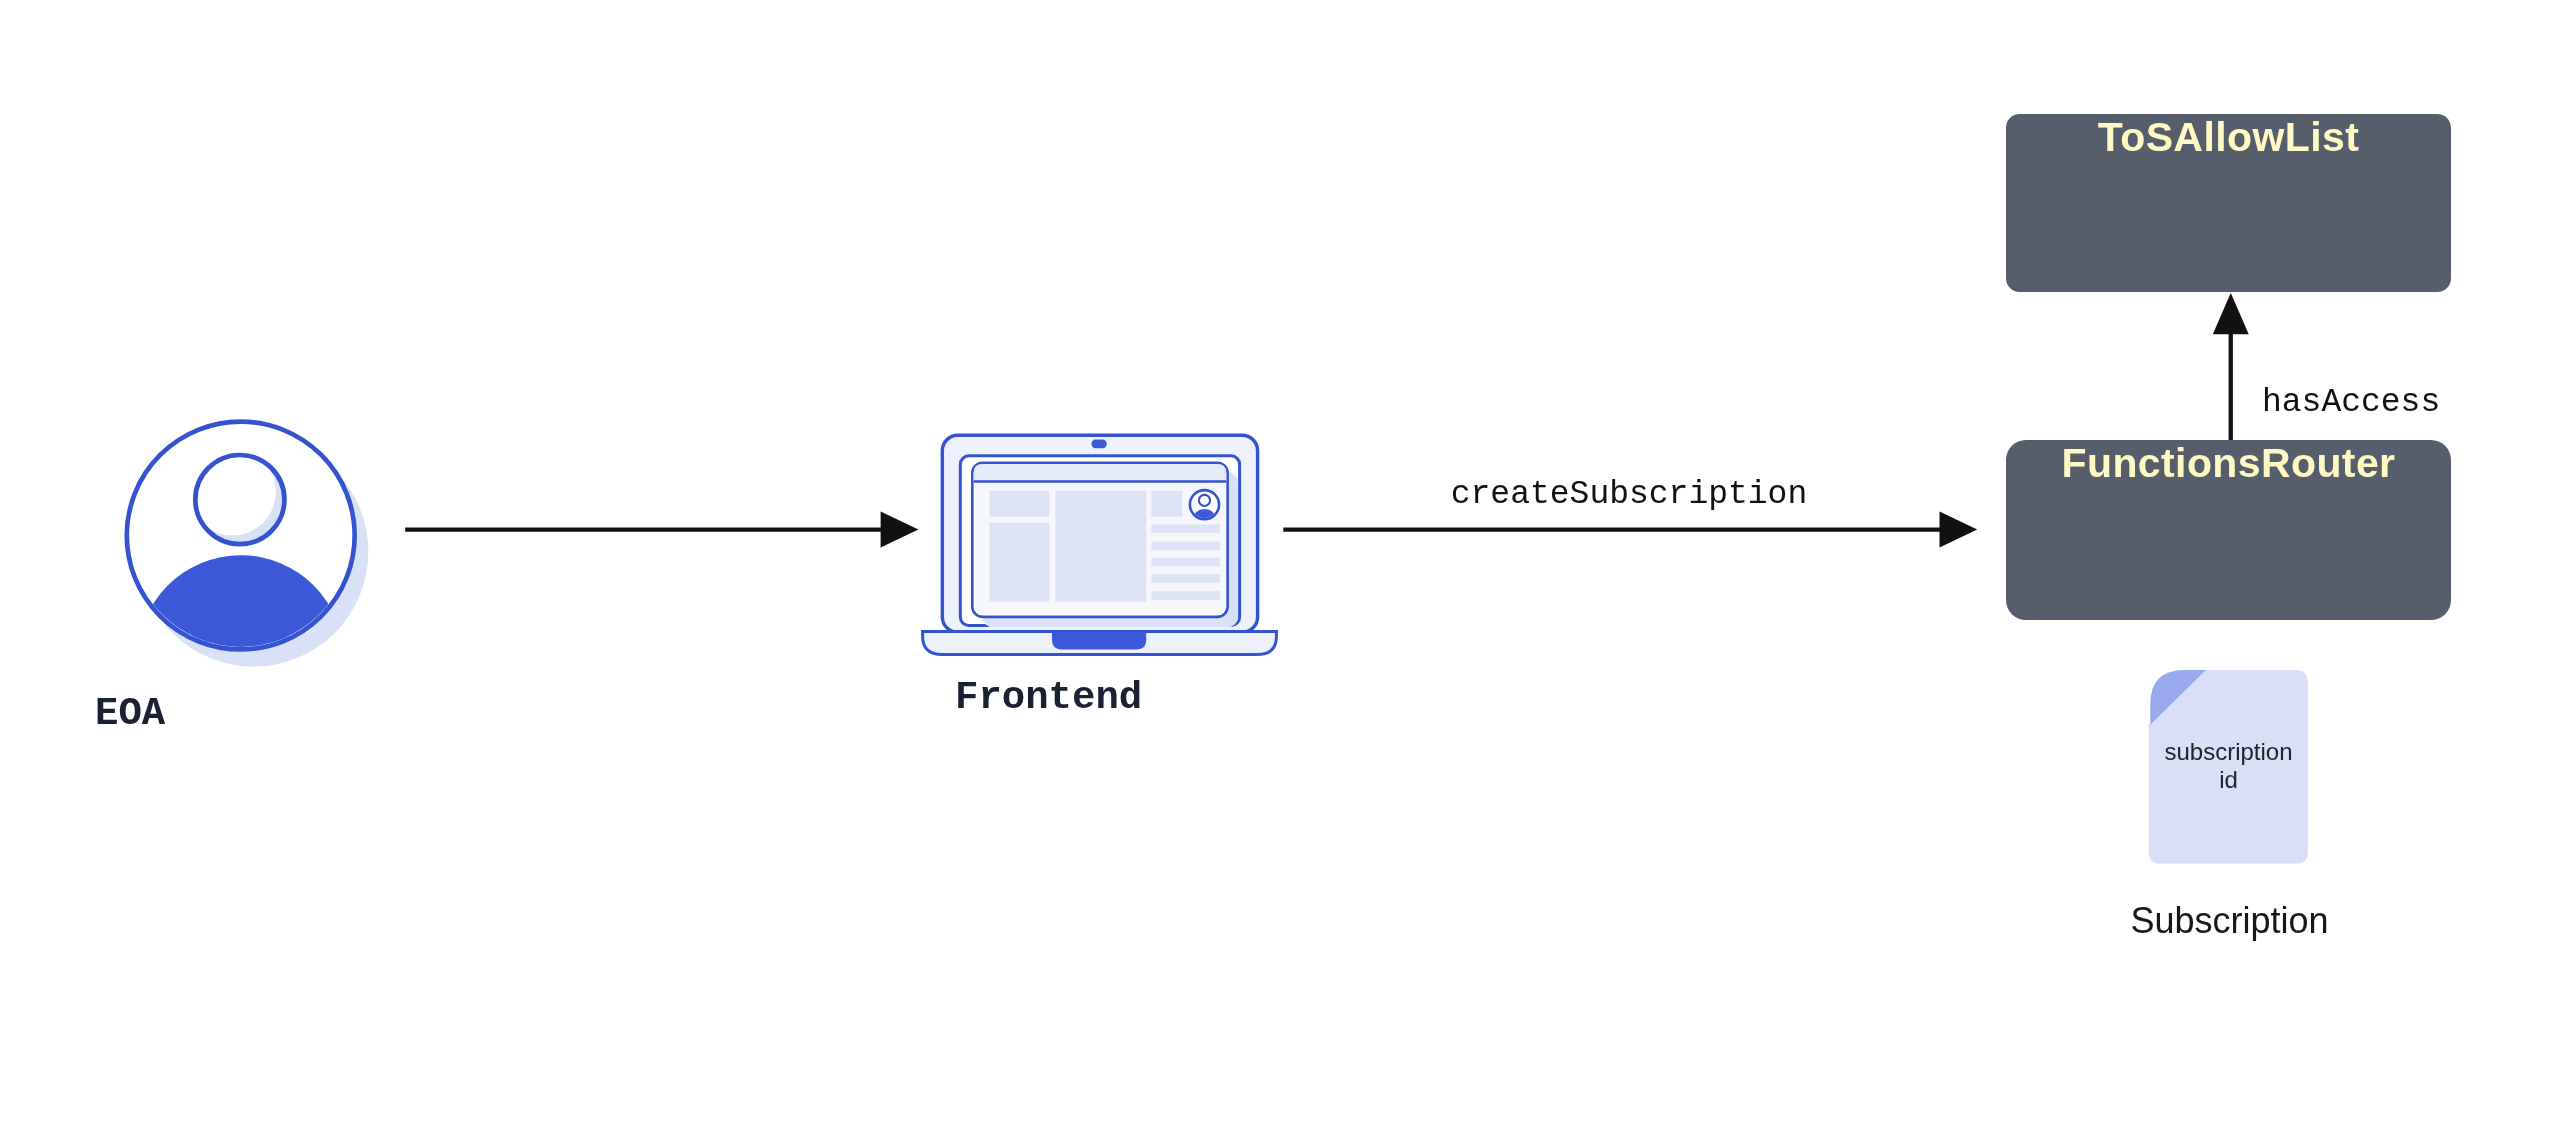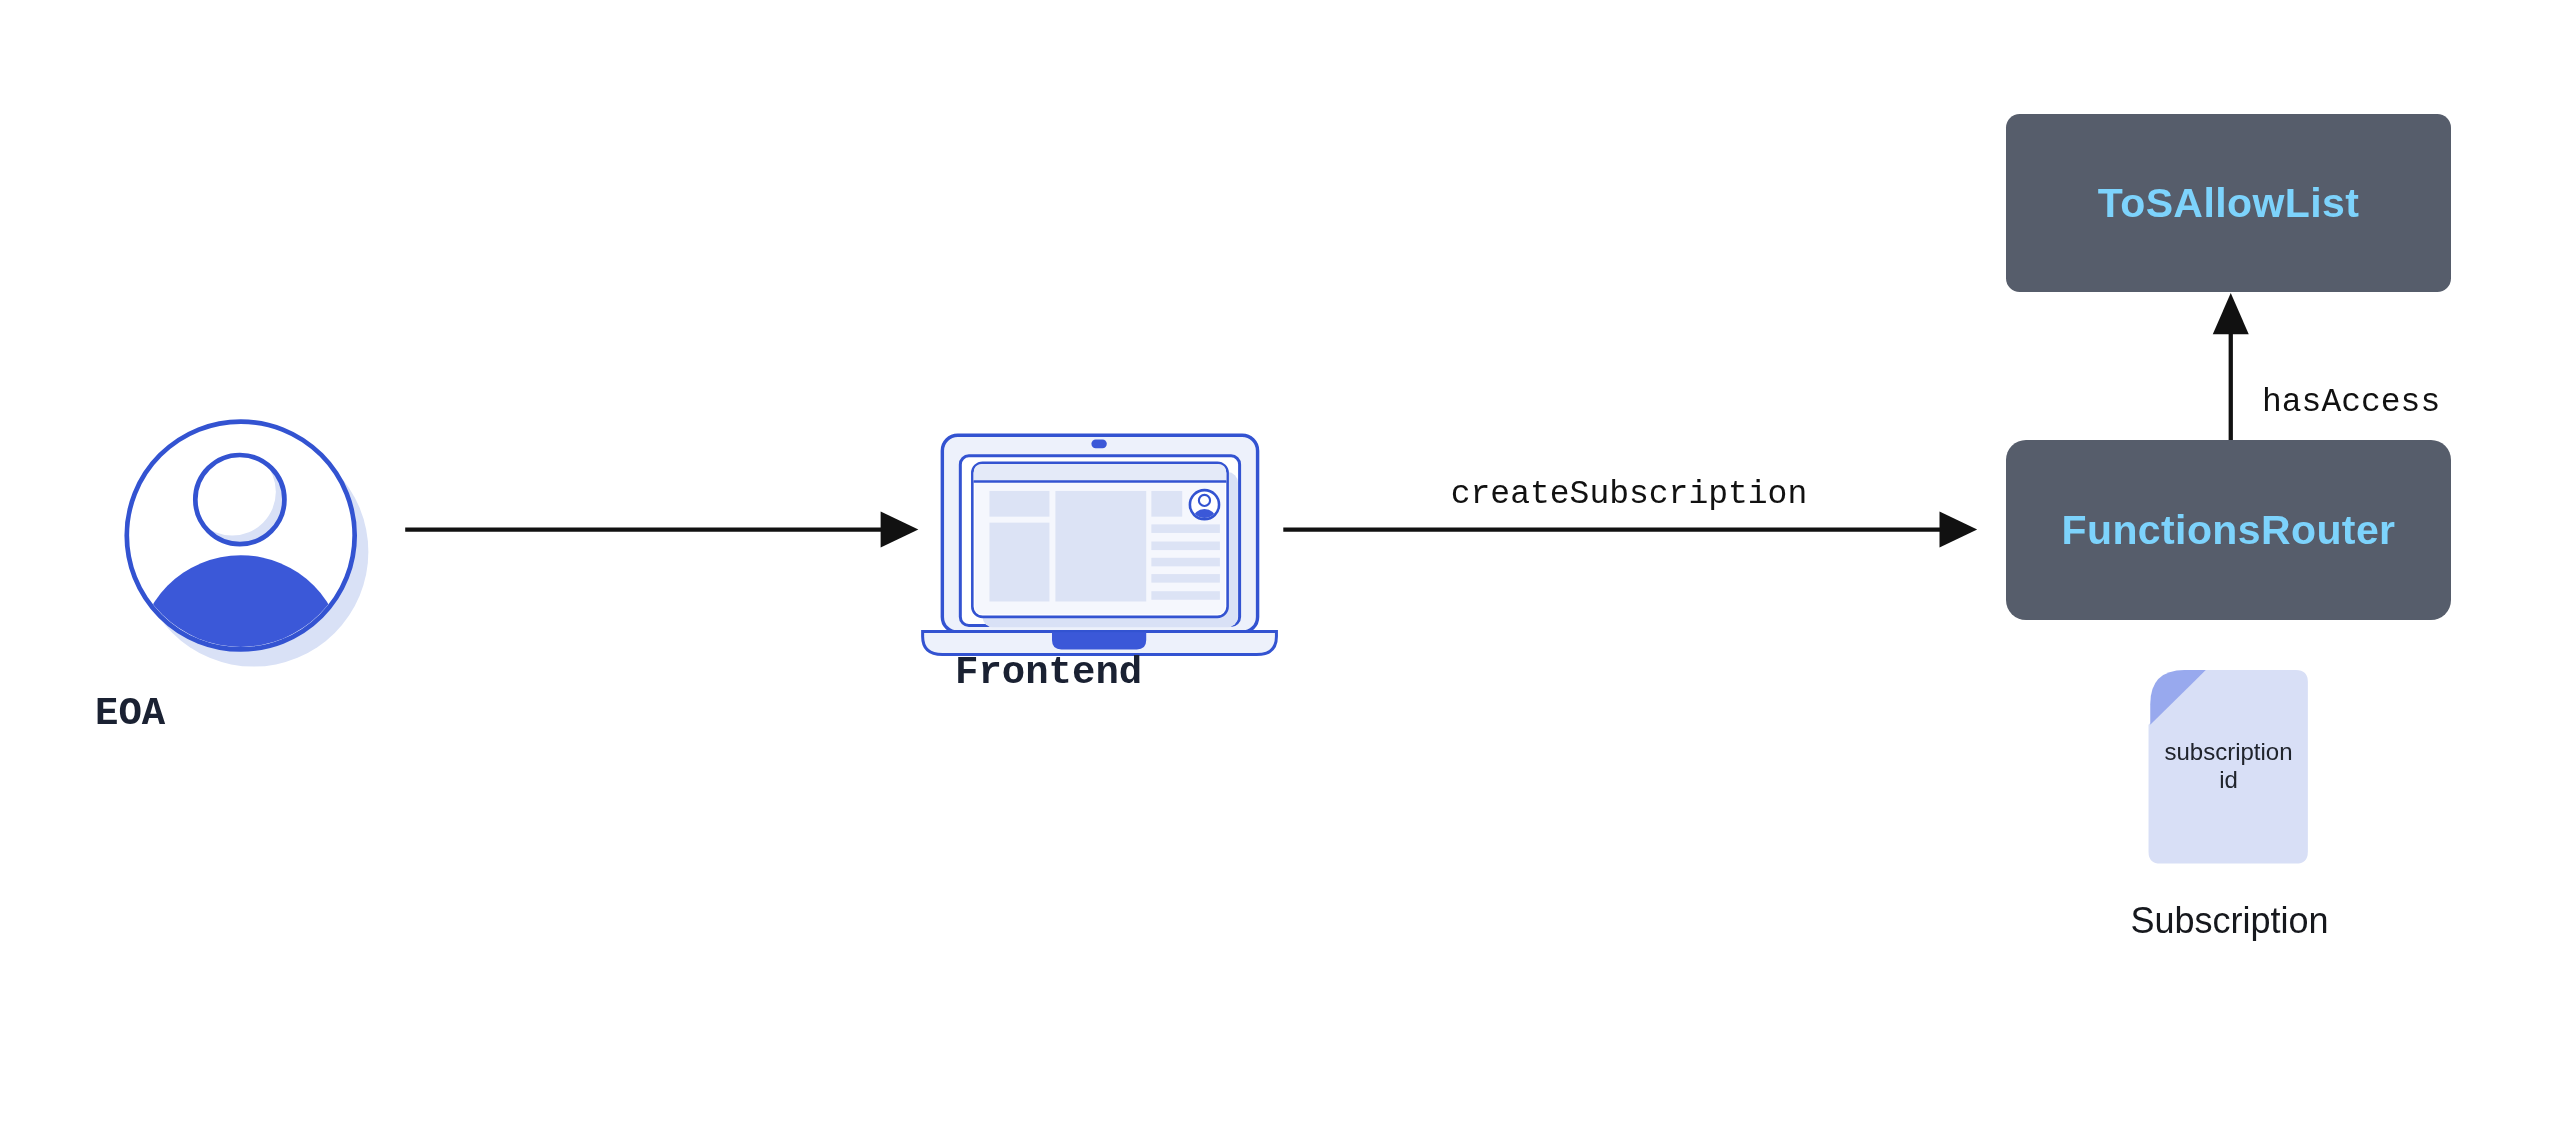--- a/index.html
+++ b/index.html
@@ -41,37 +41,37 @@
   .header-fill{fill:var(--header-blue);}
   .tint-fill{fill:var(--screen-tint);}
   .doc-fill{fill:var(--doc-fill);}
   .fold-fill{fill:var(--doc-fold);}
 
   
   .contract-box{
     position:absolute;
     background:var(--slate);
     border-radius:13.7px;
-    display:flex;align-items:center;justify-content:center;
-    color:#7dd3fc;
+    display:flex;align-items:flex-start;justify-content:center;
+    color:#fef9c3;
     font-size:41px;font-weight:bold;
     letter-spacing:0.4px;
   }
   .box-tos{left:2006px;top:114px;width:445px;height:178px;}
   .box-router{left:2006px;top:440px;width:445px;height:180px;border-radius:20px;}
 
   
   .node-label{
     position:absolute;width:291px;
     font-size:39px;font-weight:bold;
     color:var(--navy);
     font-family:Liberation Mono, monospace;
   }
   .label-eoa{left:95px;top:692px;}
-  .label-frontend{left:955px;top:651px;}
+  .label-frontend{left:955px;top:676px;}
 
   
   .edge-label{
     position:absolute;
     font-family:"Liberation Mono",monospace;
     font-size:33px;
     color:var(--ink);
     white-space:nowrap;
   }
   .label-create{left:1372px;top:476px;width:514px;text-align:center;}

